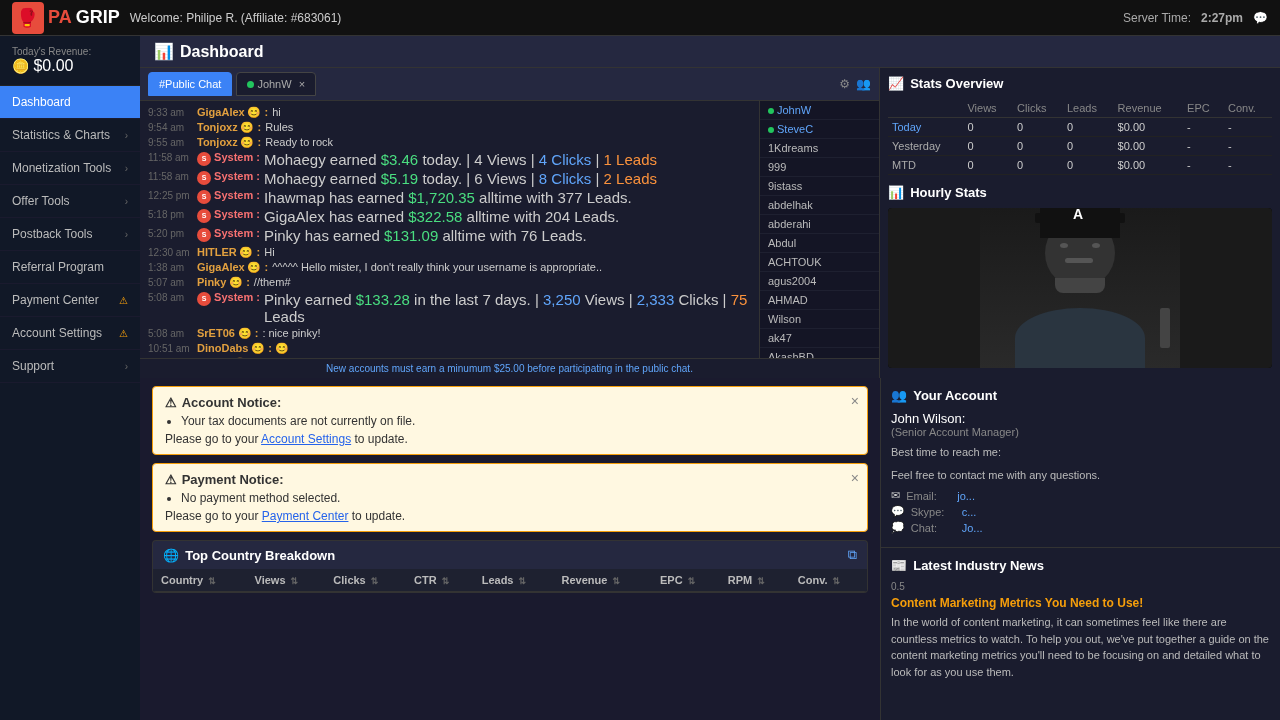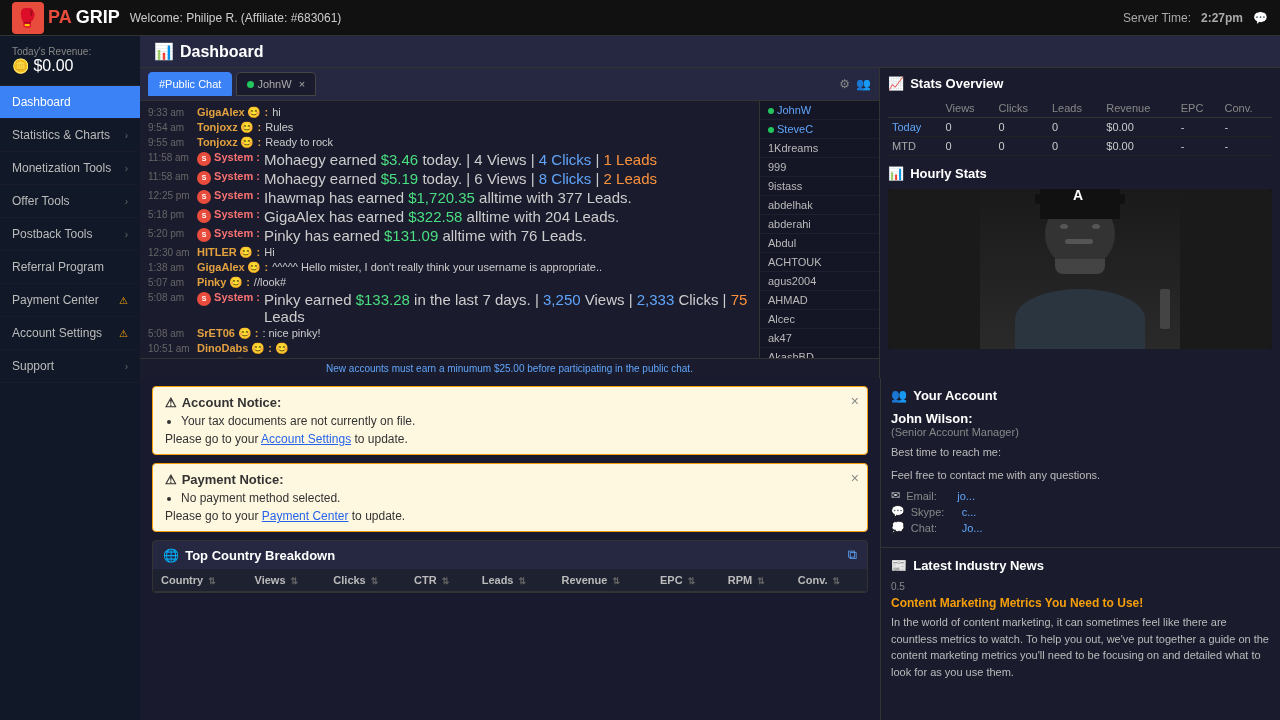--- a/index.html
+++ b/index.html
@@ -321,21 +321,21 @@
       display: flex;
       flex-direction: column;
     }
     .right-panel::-webkit-scrollbar { width: 4px; }
     .right-panel::-webkit-scrollbar-thumb { background: #444; }
 
     .your-account-section {
       padding: 10px;
       border-bottom: 1px solid #333;
     }
-    .account-name { font-size: 13px; font-weight: bold; color: #fff; }
+    .account-name { font-size: 13px; font-weight: normal; color: #fff; }
     .account-type { font-size: 11px; color: #888; margin-bottom: 6px; }
     .account-desc { font-size: 11px; color: #bbb; line-height: 1.5; margin-bottom: 6px; }
     .contact-row { display: flex; align-items: center; gap: 6px; font-size: 11px; margin-bottom: 3px; }
     .contact-row .label { color: #888; min-width: 45px; }
     .contact-row .value { color: #60a5fa; }
 
     .news-section { padding: 10px; }
     .news-title { font-size: 12px; font-weight: bold; color: #f59e0b; margin-bottom: 4px; cursor: pointer; }
     .news-body { font-size: 11px; color: #bbb; line-height: 1.5; }
     .news-label { font-size: 10px; color: #888; margin-bottom: 4px; }
@@ -500,21 +500,21 @@
               <span class="msg">Hi</span>
             </div>
             <div class="chat-row">
               <span class="time">1:38 am</span>
               <span class="username">GigaAlex 😊 :</span>
               <span class="msg">^^^^^ Hello mister, I don't really think your username is appropriate..</span>
             </div>
             <div class="chat-row">
               <span class="time">5:07 am</span>
               <span class="username">Pinky 😊 :</span>
-              <span class="msg">//look#</span>
+              <span class="msg">//them#</span>
             </div>
             <div class="chat-row system-row">
               <span class="time">5:08 am</span>
               <span class="username system"><span class="system-avatar">S</span> System :</span>
               <span class="msg">Pinky earned <span class="earned">$133.28</span> in the last 7 days. | <span class="blue">3,250</span> Views | <span class="blue">2,333</span> Clicks | <span class="orange">75</span> Leads</span>
             </div>
             <div class="chat-row">
               <span class="time">5:08 am</span>
               <span class="username">SrET06 😊 :</span>
               <span class="msg">: nice pinky!</span>
@@ -547,21 +547,21 @@
             <div class="chat-user highlight"><span class="online-dot"></span>SteveC</div>
             <div class="chat-user">1Kdreams</div>
             <div class="chat-user">999</div>
             <div class="chat-user">9istass</div>
             <div class="chat-user">abdelhak</div>
             <div class="chat-user">abderahi</div>
             <div class="chat-user">Abdul</div>
             <div class="chat-user">ACHTOUK</div>
             <div class="chat-user">agus2004</div>
             <div class="chat-user">AHMAD</div>
-            <div class="chat-user">Alcec</div>
+            <div class="chat-user">Wilson</div>
             <div class="chat-user">ak47</div>
             <div class="chat-user">AkashBD</div>
 
           </div>
         </div>
 
         <div class="chat-notice">New accounts must earn a minumum $25.00 before participating in the public chat.</div>
       </div>
 
       <div class="stats-panel">
@@ -577,20 +577,29 @@
               <th>Clicks</th>
               <th>Leads</th>
               <th>Revenue</th>
               <th>EPC</th>
               <th>Conv.</th>
             </tr>
           </thead>
           <tbody>
             <tr>
               <td style="color:#60a5fa;margin-top:17px;">Today</td>
+              <td>0</td>
+              <td>0</td>
+              <td>0</td>
+              <td>$0.00</td>
+              <td>-</td>
+              <td>-</td>
+            </tr>
+            <tr>
+              <td style="color:#aaa;">Yesterday</td>
               <td>0</td>
               <td>0</td>
               <td>0</td>
               <td>$0.00</td>
               <td>-</td>
               <td>-</td>
             </tr>
             <tr>
               <td style="color:#aaa;">MTD</td>
               <td>0</td>

